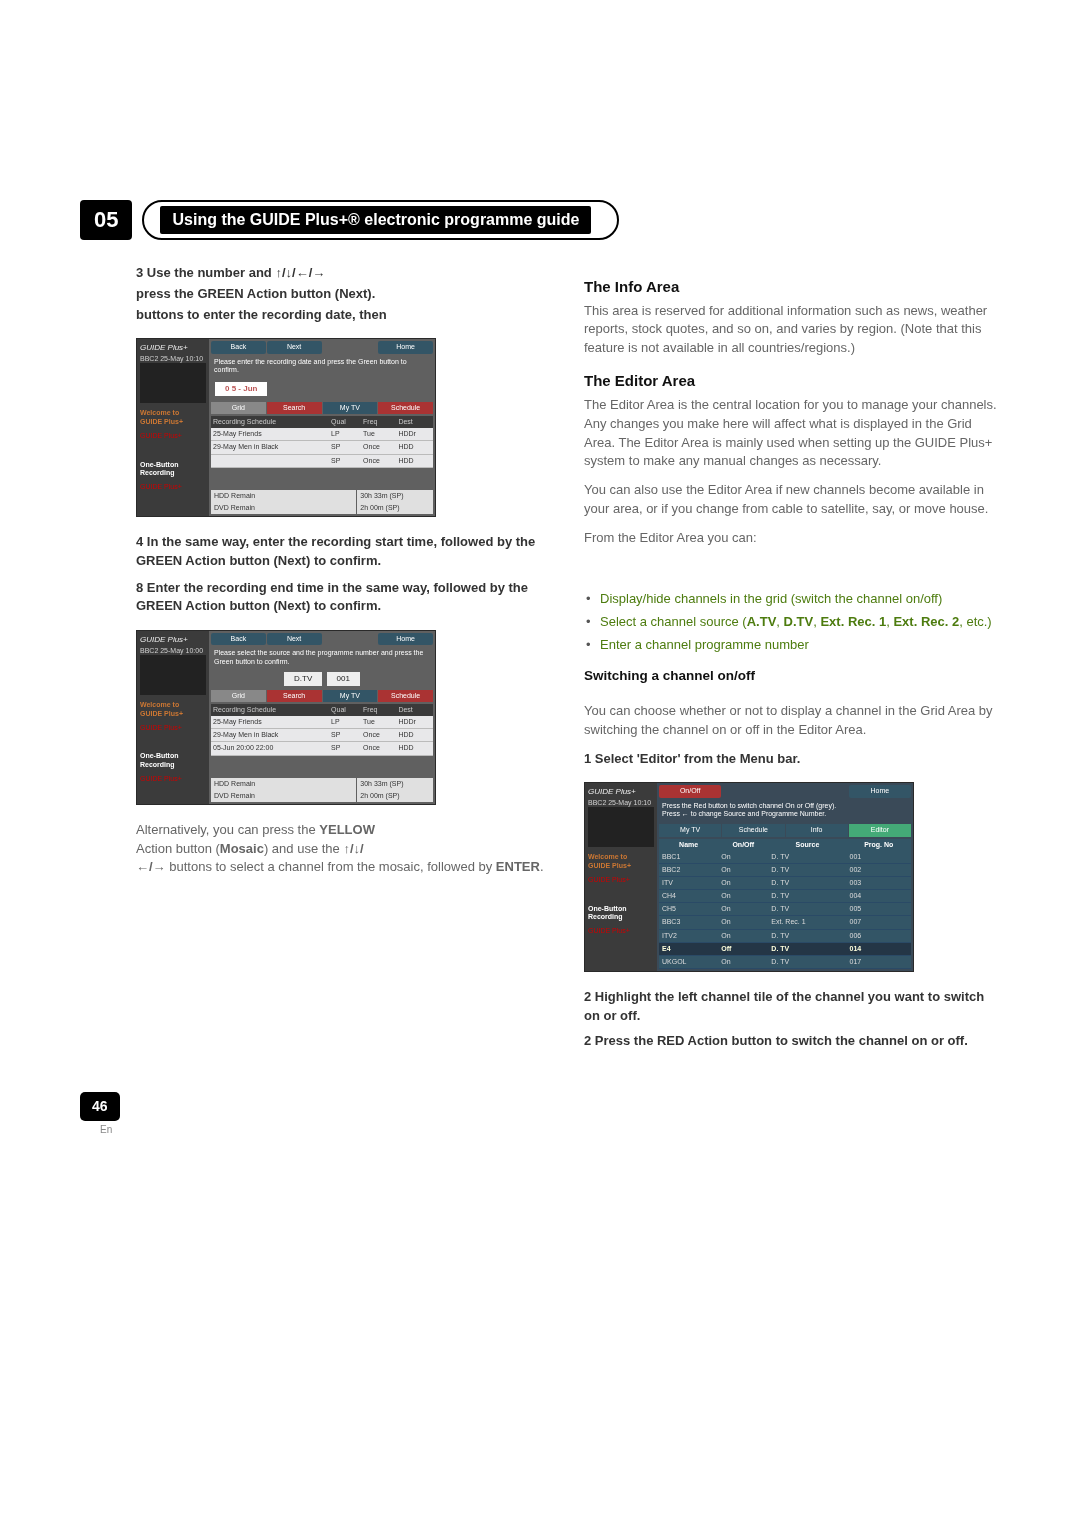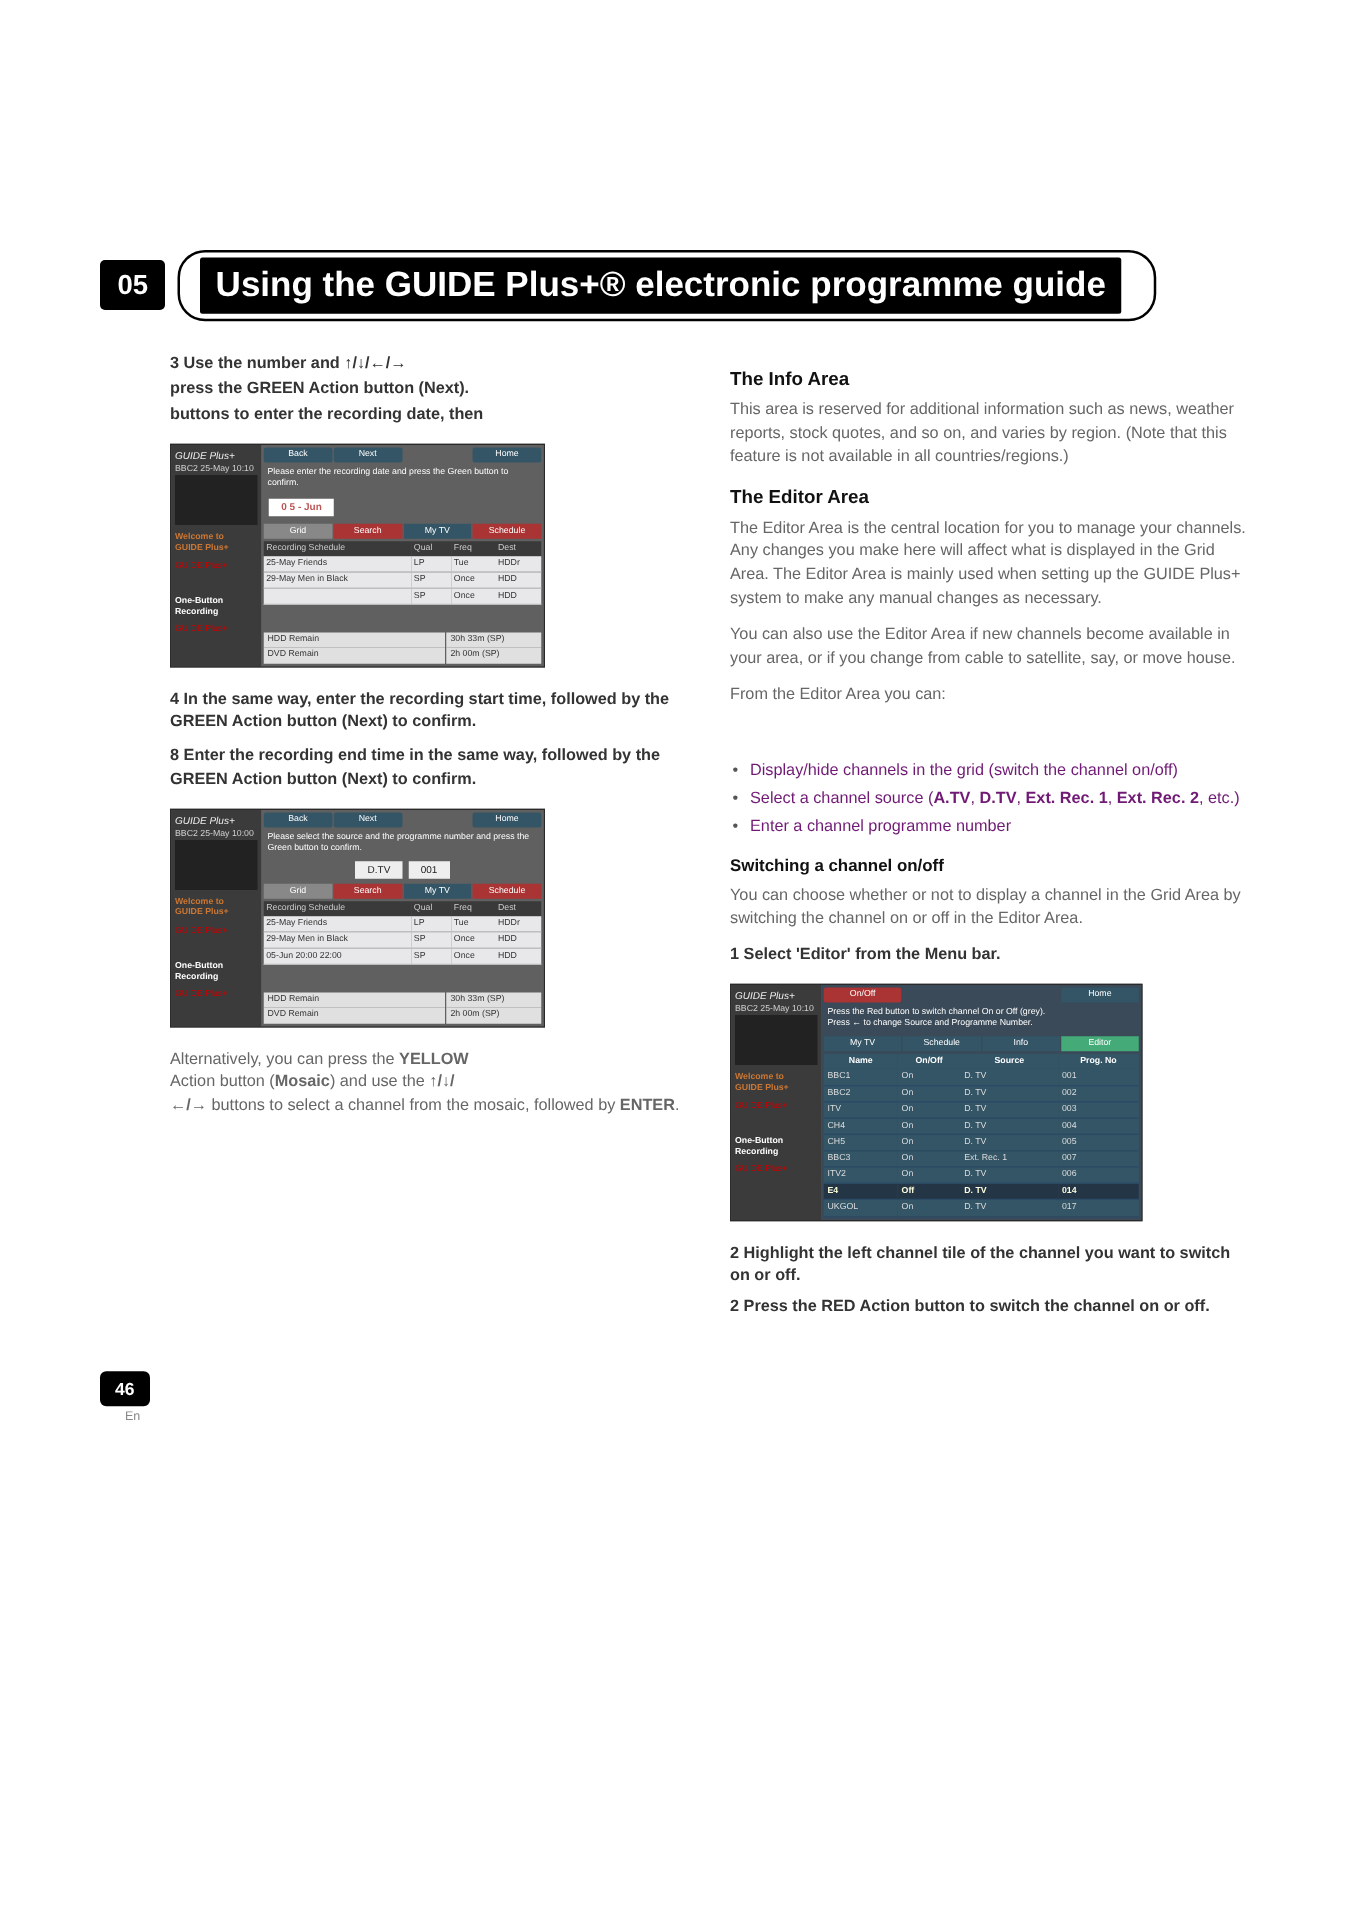--- a/index.html
+++ b/index.html
@@ -34,21 +34,21 @@
       border-radius: 22px;
       padding: 4px 26px 4px 16px;
       margin-left: 10px;
       display: inline-flex;
       align-items: center;
     }
     .chapter-title {
       background: #000;
       color: #fff;
       font-weight: bold;
-      font-size: 28px;
+      font-size: 16px;
       padding: 2px 12px;
       border-radius: 2px;
     }
     .columns {
       display: flex;
       gap: 32px;
     }
     .col {
       flex: 1;
       min-width: 0;
@@ -72,26 +72,26 @@
       font-size: 15px;
       color: #111;
       margin-top: 12px;
       margin-bottom: 4px;
     }
     .sub-head {
       font-weight: bold;
       font-size: 13.5px;
       color: #111;
       margin-top: 12px;
-      margin-bottom: 4px;
+      margin-bottom: 16px;
     }
     .bullets {
       list-style: none;
       padding-left: 16px;
-      color: #701a75;
+      color: #4d7c0f;
       margin-top: 42px;
     }
     .bullets li {
       position: relative;
       margin-bottom: 4px;
     }
     .bullets li::before {
       content: "•";
       position: absolute;
       left: -14px;

